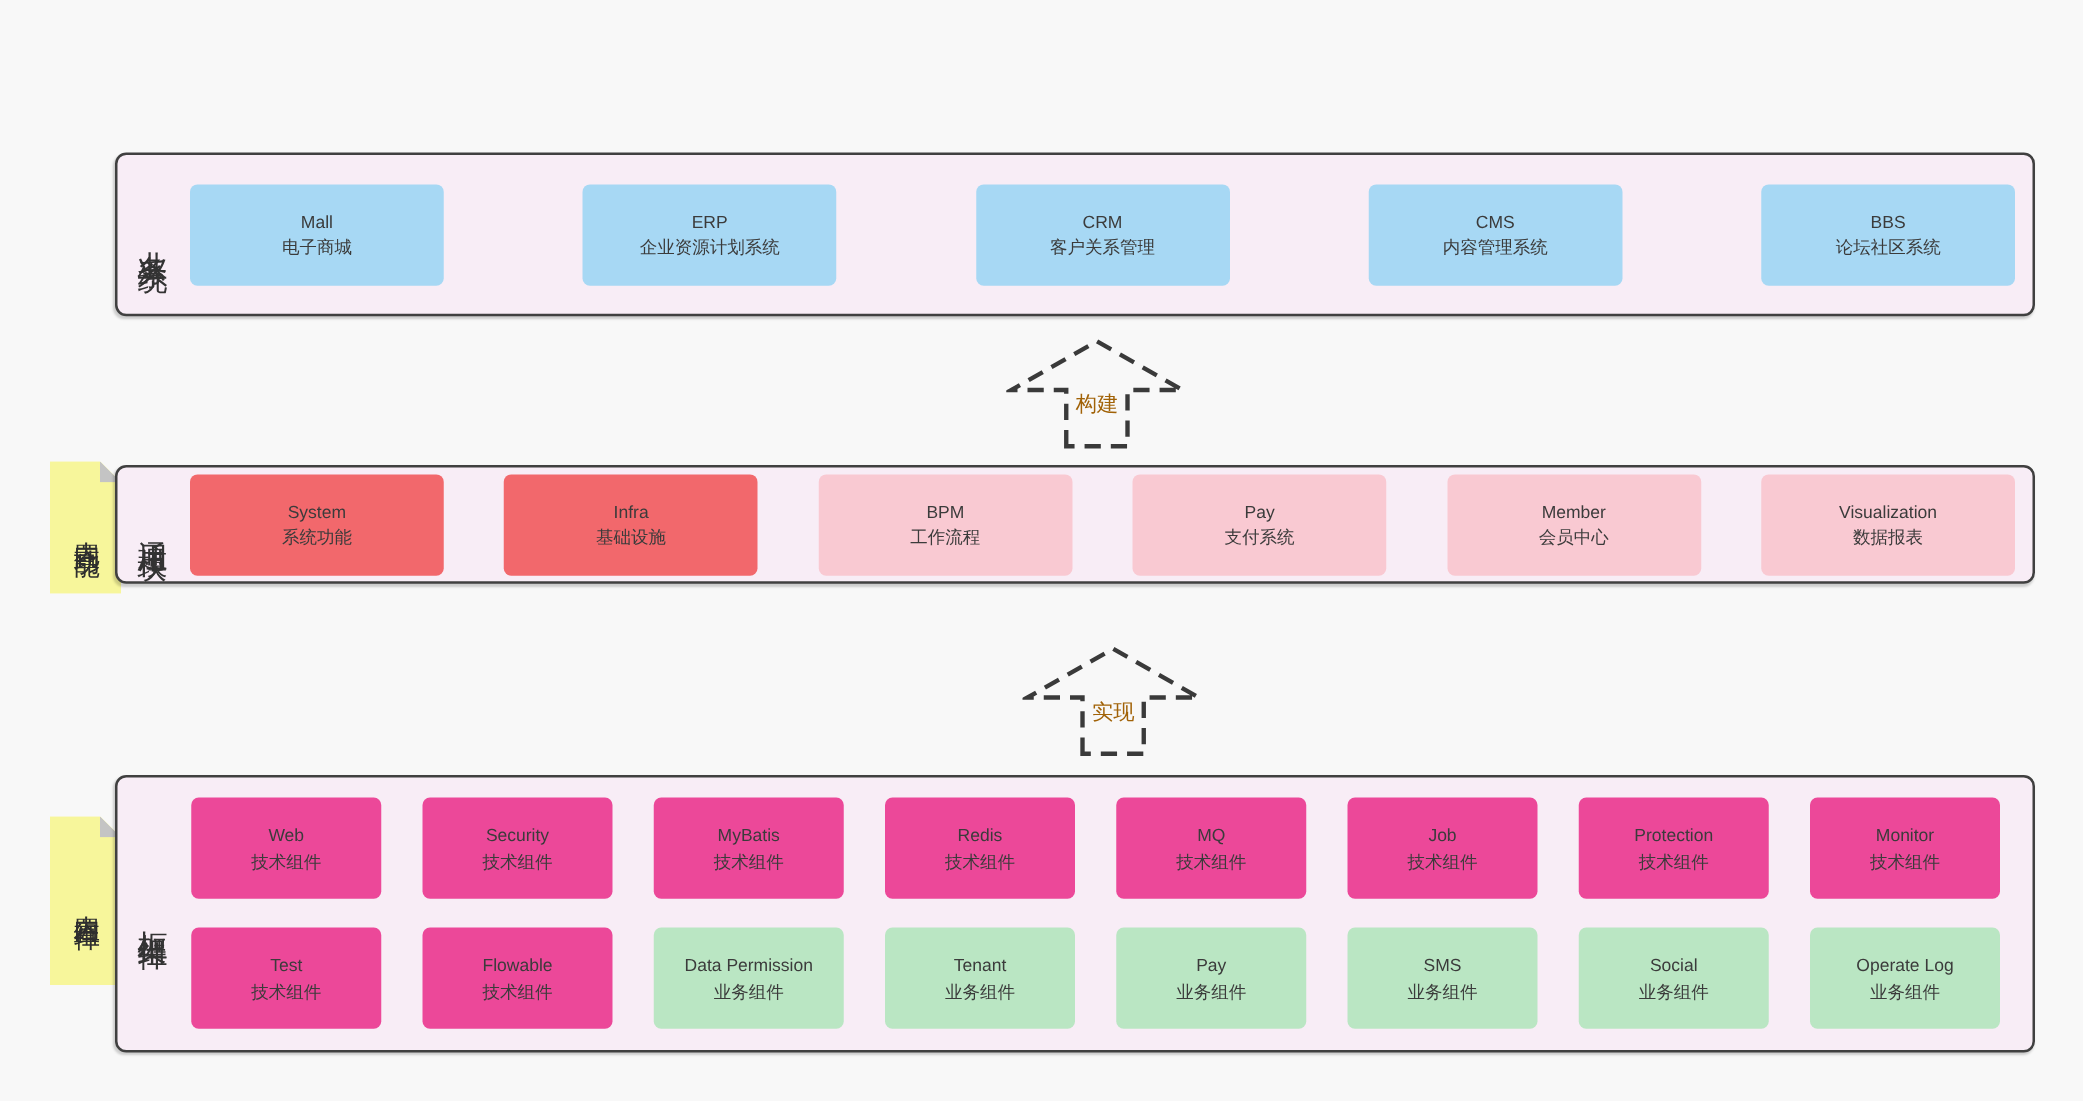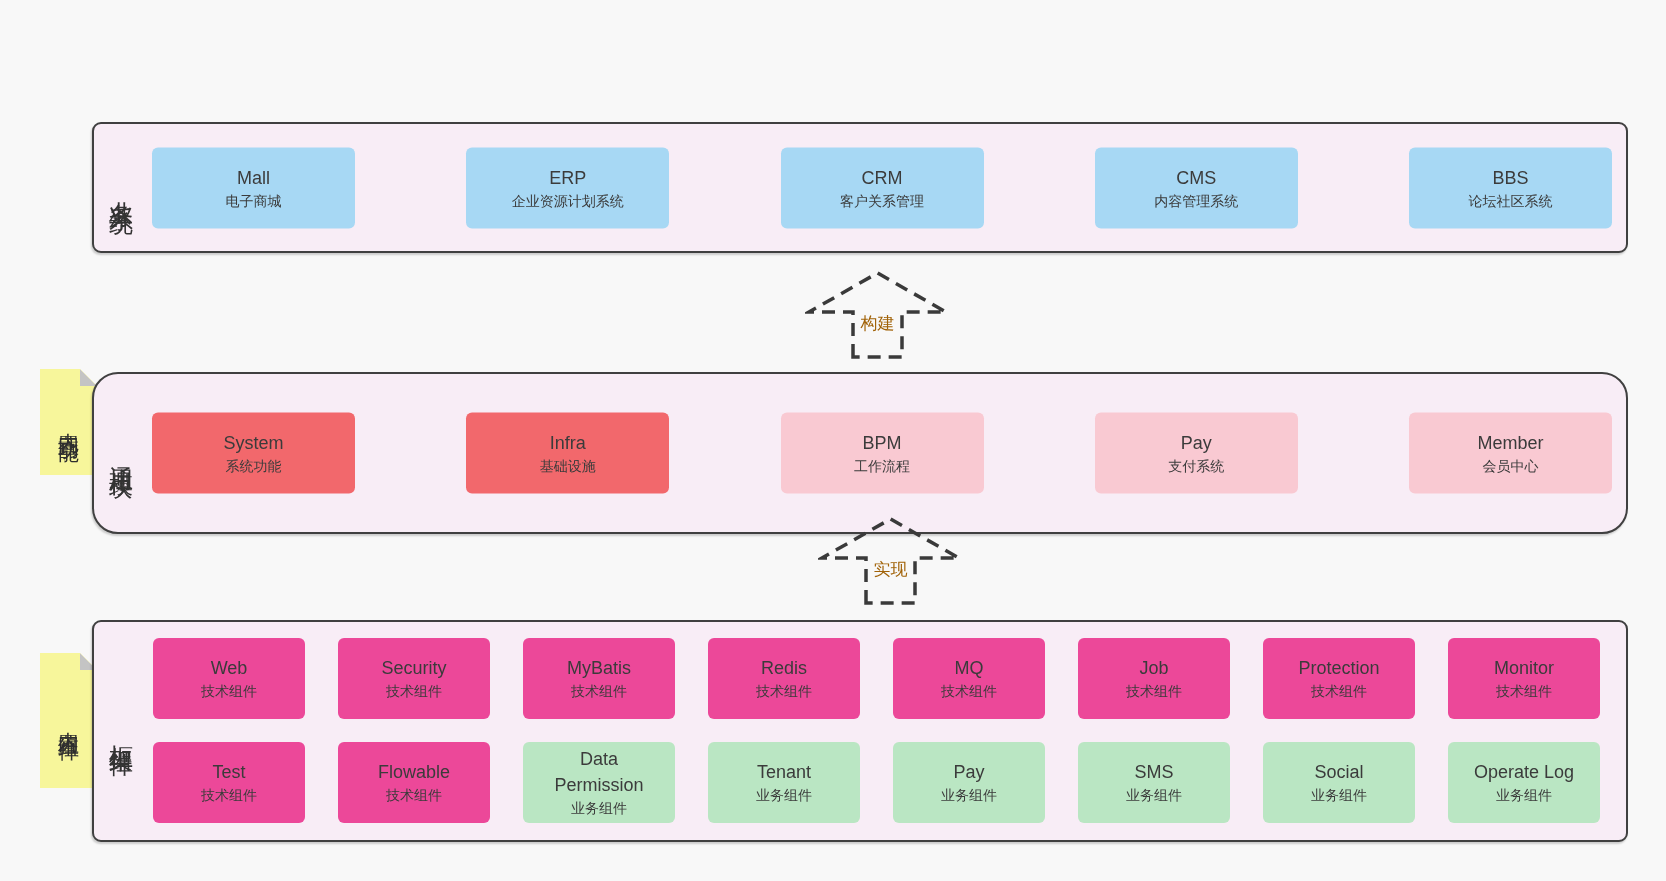--- a/index.html
+++ b/index.html
@@ -13,21 +13,21 @@
 
   
   .panel {
     position:absolute; left:92px; width:1536px;
     background:#f8edf6;
     border:2px solid #404040; border-radius:9px;
     box-sizing:border-box;
     box-shadow:-1px 2px 2px rgba(0,0,0,.18);
   }
   #panel-business   { top:122px; height:131px; }
-  #panel-modules    { top:372px; height:162px;border-radius:26px; }
+  #panel-modules    { top:372px; height:95px; }
   #panel-components { top:620px; height:222px; }
 
   .panel-label {
     position:absolute; left:11px; top:0; bottom:0;
     display:flex; align-items:center;
   }
   .panel-label span {
     writing-mode:vertical-lr; text-orientation:upright;
     font-size:24px; letter-spacing:3px; color:#333;
   }
@@ -47,21 +47,21 @@
     display:flex; flex-direction:column; align-items:center; justify-content:center;
     text-align:center; line-height:1.45; padding:2px 10px;
   }
   .bw { width:203px; }   
   .bn { width:152px; }   
   .v-blue { background:#a7d8f4; }
   .v-red  { background:#f2686c; }
   .v-pink { background:#f9c9d2; }
   .v-gd   { background:#ec4899; }
   .v-gl   { background:#bae6c3; }
-  .box-title { font-size:18px; }
+  .box-title { font-size:14px; }
   .box-sub   { font-size:14px; }
 
   
   .sticky {
     position:absolute; left:40px; width:57px;
     background:#f7f69b;
     clip-path:polygon(0 0, calc(100% - 17px) 0, 100% 17px, 100% 100%, 0 100%);
   }
   #sticky-modules    { top:369px; height:106px; }
   #sticky-components { top:653px; height:135px; }
@@ -161,20 +161,24 @@
         <div class="box-sub">工作流程</div>
       </div>
       <div class="box bw v-pink">
         <div class="box-title">Pay</div>
         <div class="box-sub">支付系统</div>
       </div>
       <div class="box bw v-pink">
         <div class="box-title">Member</div>
         <div class="box-sub">会员中心</div>
       </div>
+      <div class="box bw v-pink">
+        <div class="box-title">Visualization</div>
+        <div class="box-sub">数据报表</div>
+      </div>
     </div>
   </div>
 
   <div class="arrow" id="arrow-implement">
     <svg width="145" height="90" viewBox="0 0 145 90">
       <polygon points="48,87 48,42 4,42 72.5,3 141,42 97,42 97,87" fill="none" stroke="#3a3a3a" stroke-width="3.5" stroke-dasharray="13 8"></polygon>
     </svg>
     <div class="arrow-label">实现</div>
   </div>
 

